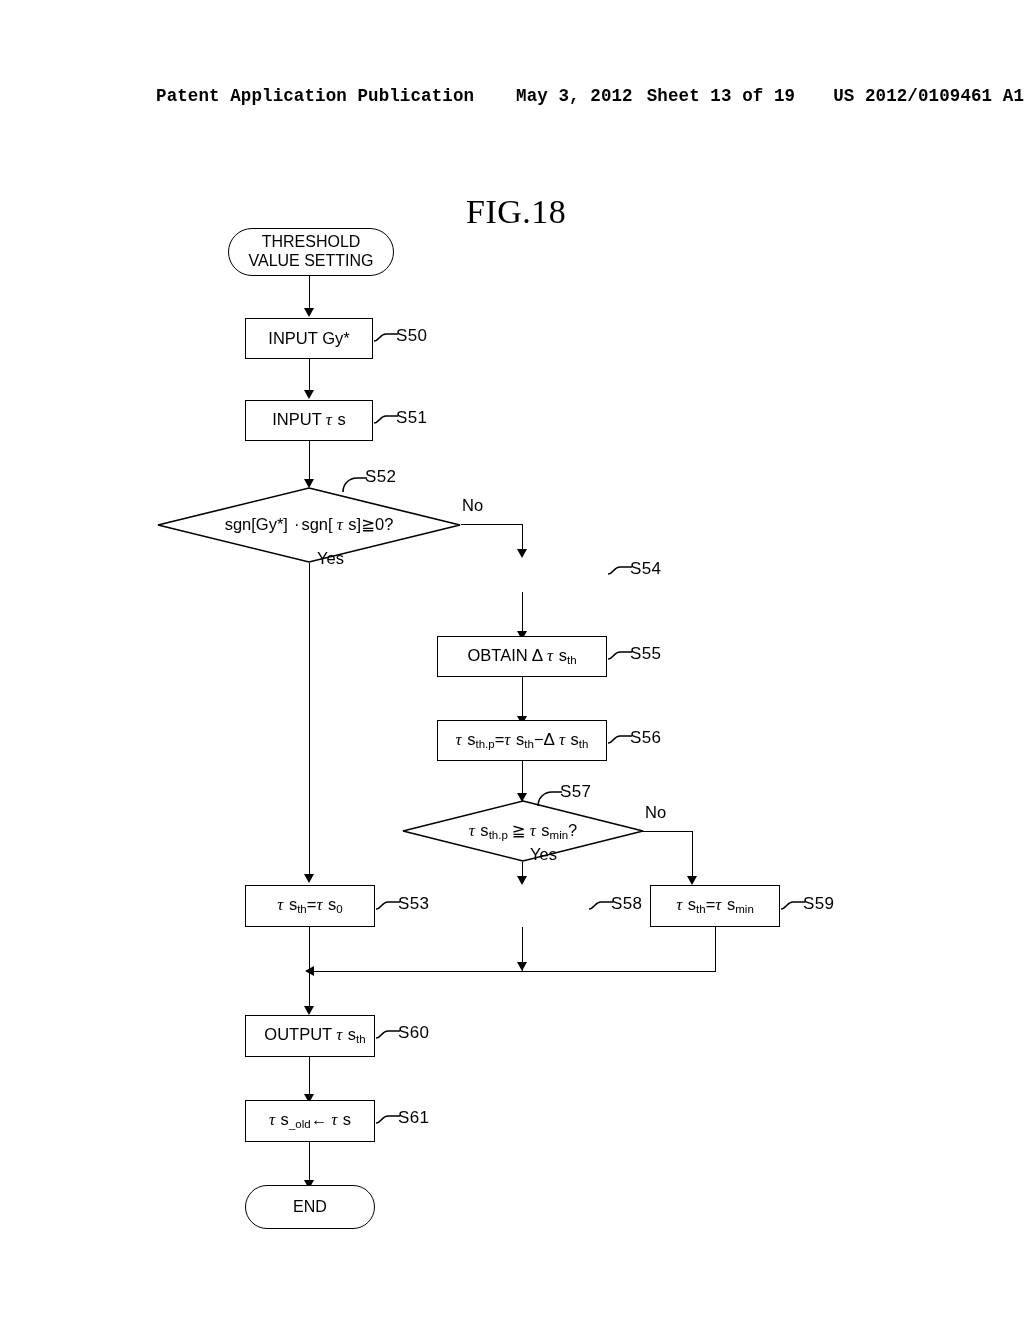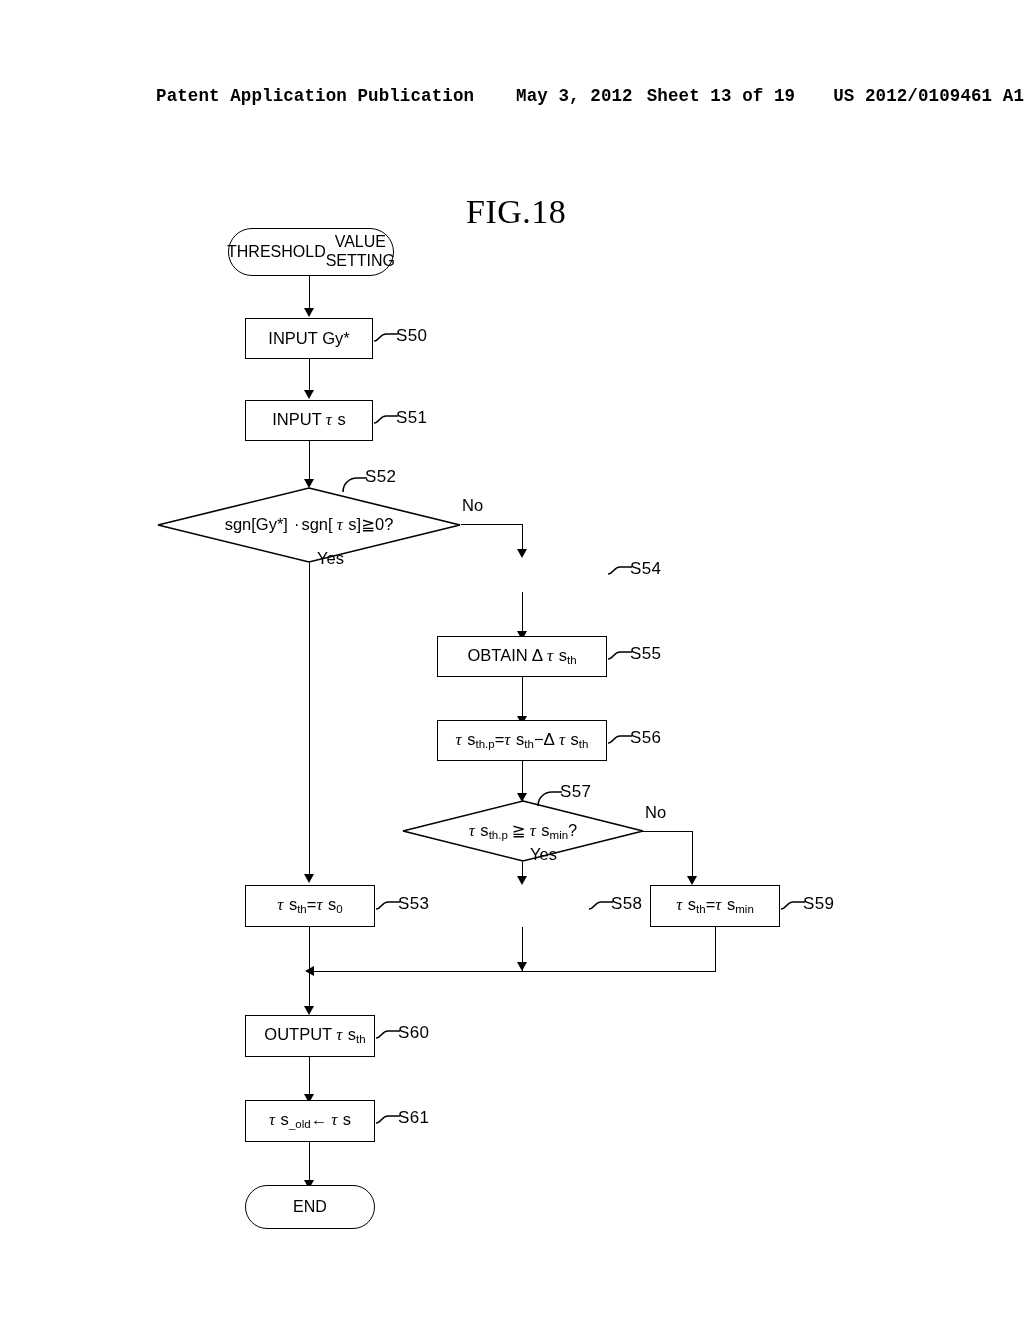--- a/index.html
+++ b/index.html
@@ -147,21 +147,21 @@
 <body>
 
 <div id="page">
 
   <div class="pat-header">
     <span class="seg">Patent Application Publication</span><span class="gap-a"></span><span class="seg">May 3, 2012</span><span class="gap-b"></span><span class="seg">Sheet 13 of 19</span><span class="gap-c"></span><span class="seg">US 2012/0109461 A1</span>
   </div>
 
   <div class="fig-title">FIG.18</div>
 
-  <div class="node term" style="left:228px; top:228px; width:166px; height:48px; flex-direction:row;">
+  <div class="node term" style="left:228px; top:228px; width:166px; height:48px; flex-direction:column;">
     <span>THRESHOLD</span>
     <span>VALUE SETTING</span>
   </div>
 
   <div class="vline" style="left:309px; top:276px; height:33px;"></div>
   <div class="arrow-down" style="left:303.5px; top:308px;"></div>
 
   <div class="node proc" style="left:245px; top:318px; width:128px; height:41px;justify-content:center;">
     <span><span class="nw">INPUT Gy*</span></span>
   </div>

